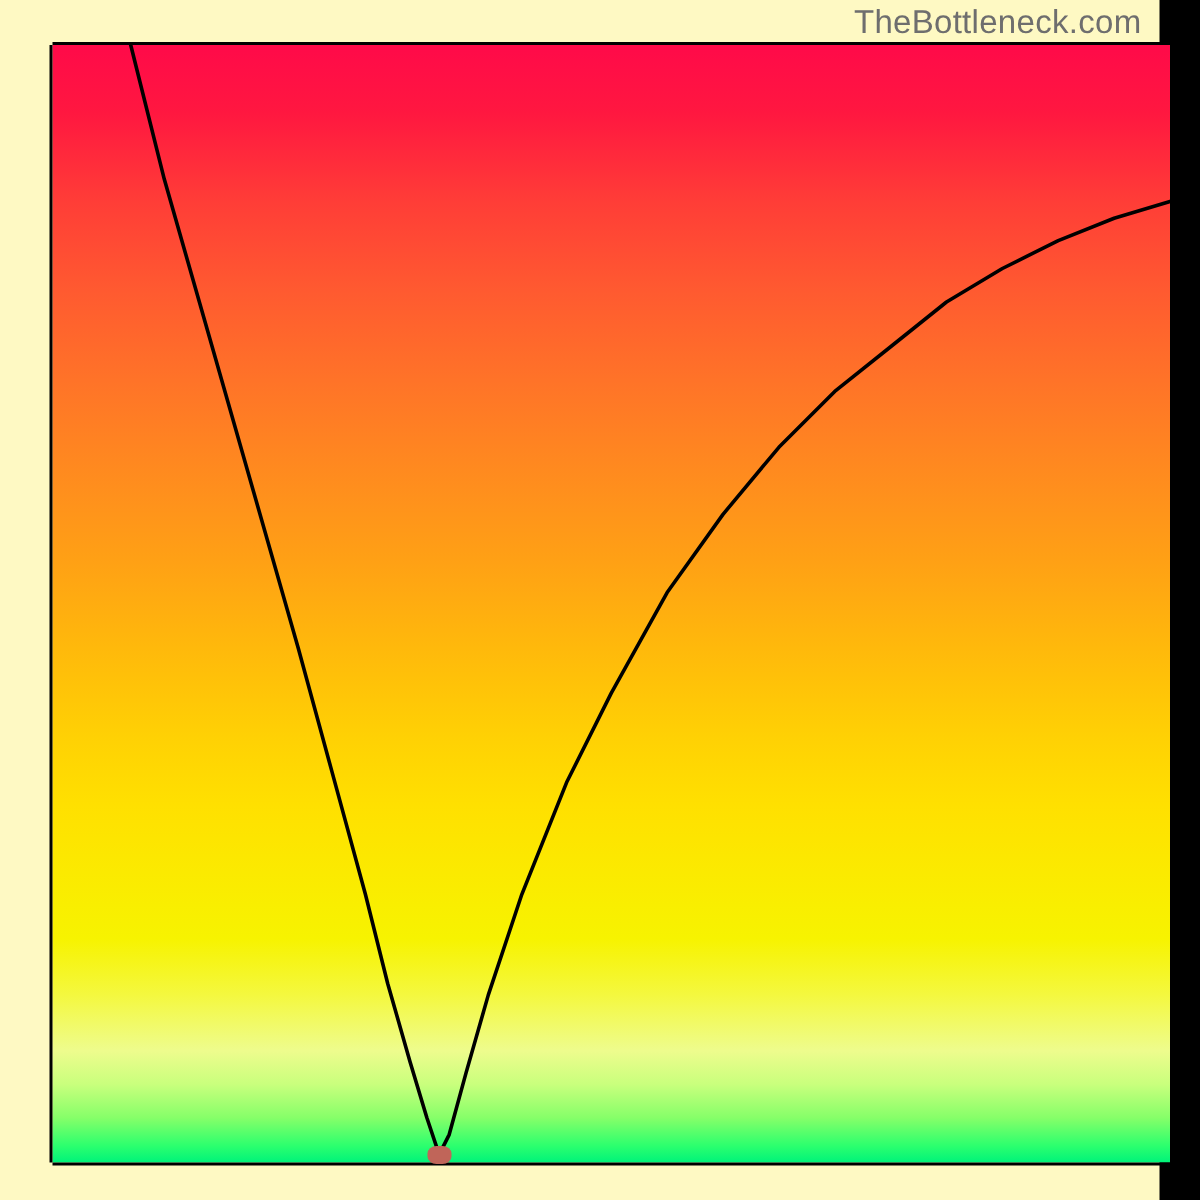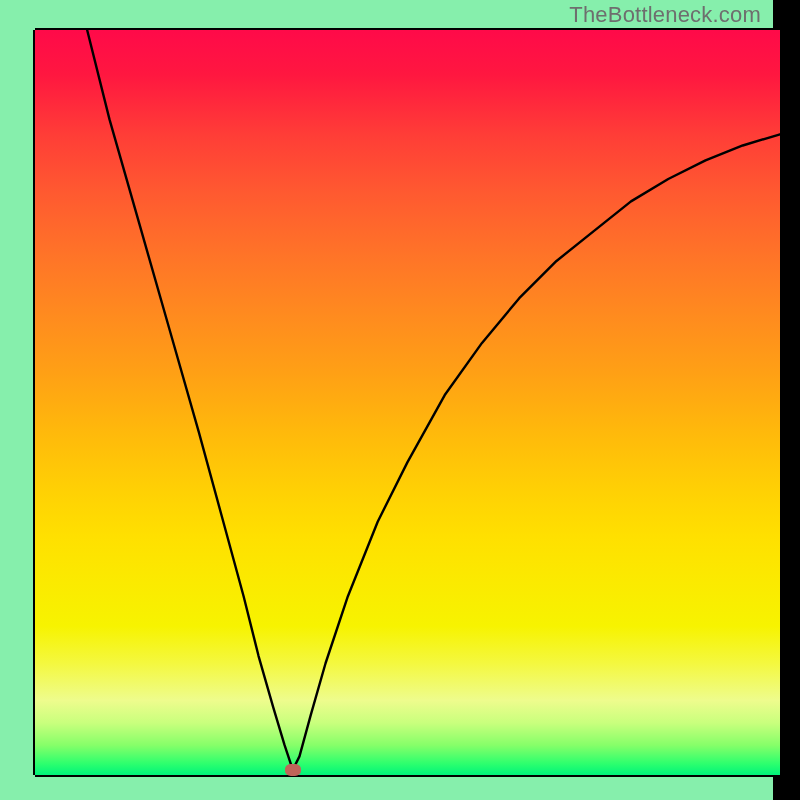--- a/index.html
+++ b/index.html
@@ -8,21 +8,21 @@
     width: 800px;
     height: 800px;
     overflow: hidden;
     background: #000;
     font-family: Arial, Helvetica, sans-serif;
   }
   .stage {
     position: relative;
     width: 773px;
     height: 800px;
-    background: #86efac;
+    background: #fef9c3;
   }
   .watermark {
     position: absolute;
     top: 2px;
     right: 12px;
     font-size: 22px;
     color: #6e6e6e;
     font-weight: 400;
     letter-spacing: 0.2px;
     z-index: 10;

